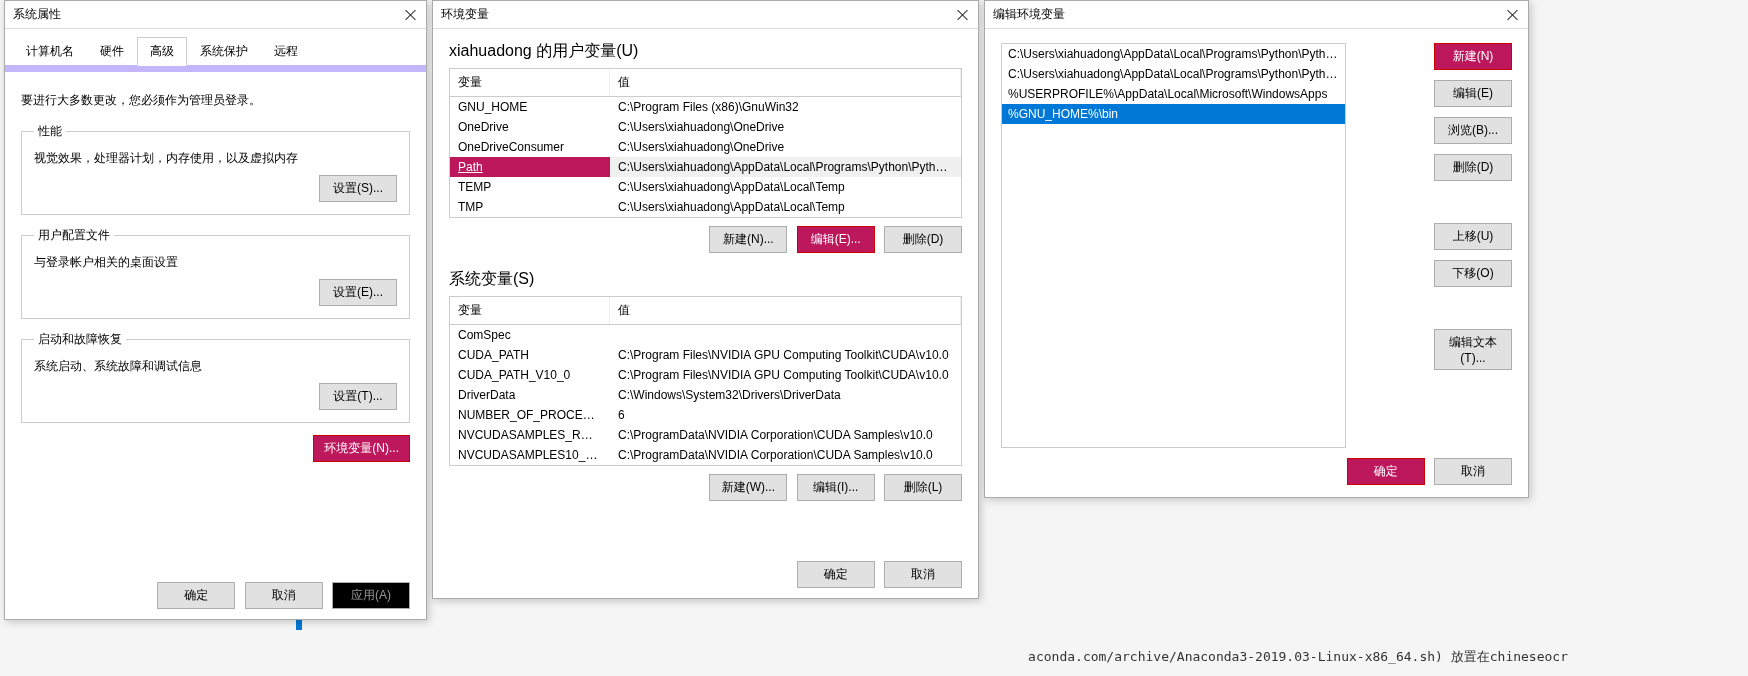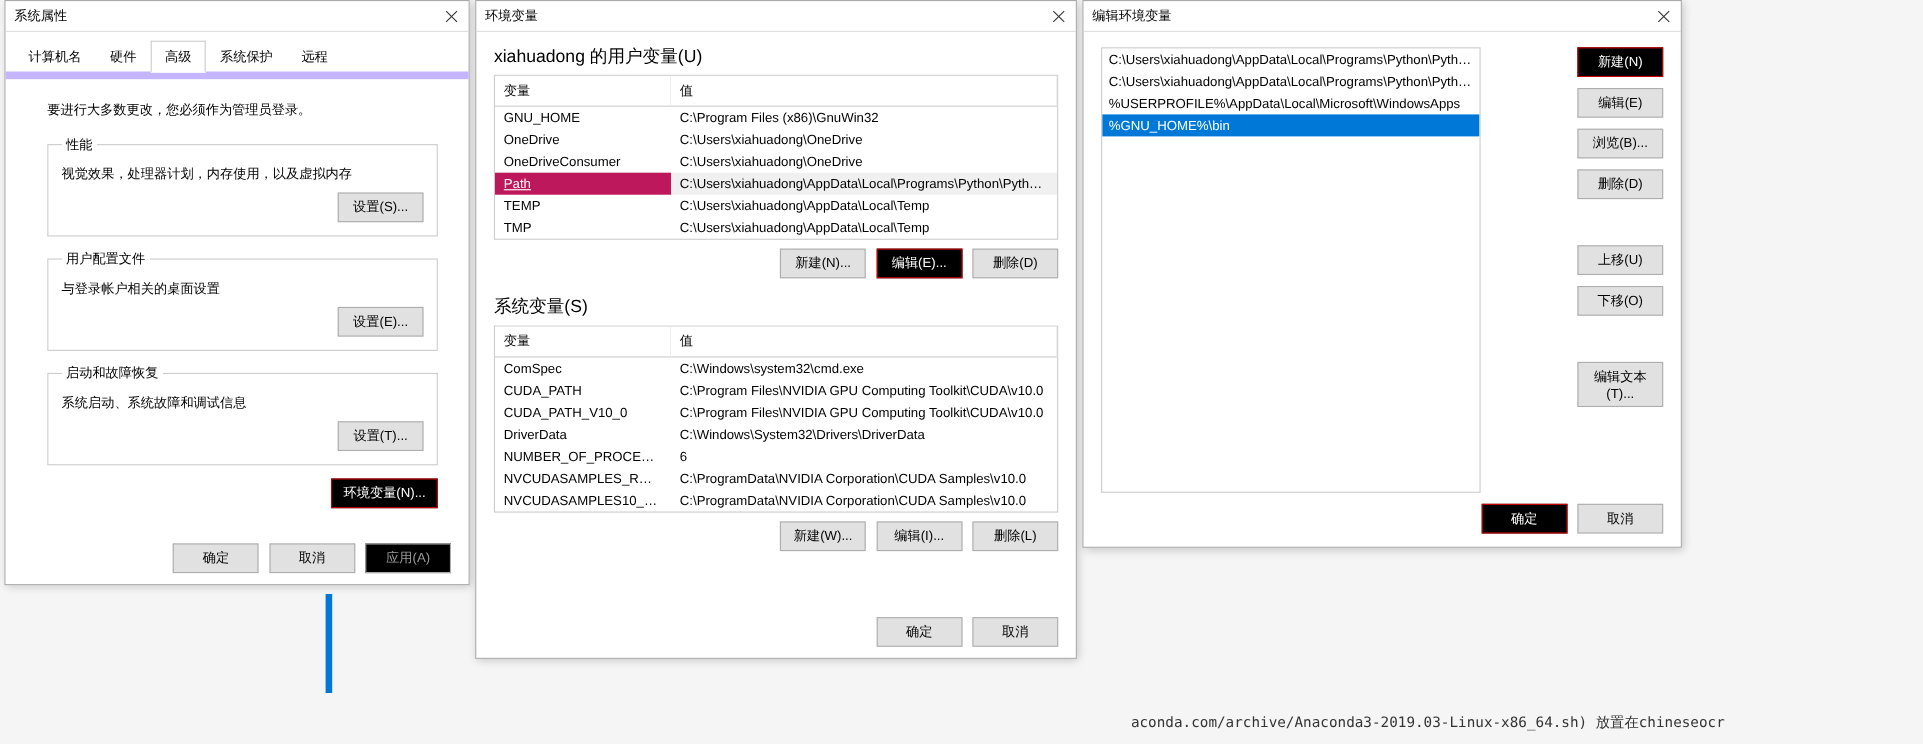--- a/index.html
+++ b/index.html
@@ -34,61 +34,61 @@
   position: relative;
 }
 .close-btn::before, .close-btn::after {
   content: ''; position: absolute; left: 6px; top: 0;
   width: 1px; height: 14px; background: #333;
 }
 .close-btn::before { transform: rotate(45deg); }
 .close-btn::after { transform: rotate(-45deg); }
 
 
-.dialog1 { left: 4px; top: 0; width: 423px; height: 532px; }
+.dialog1 { left: 4px; top: 0; width: 423px; height: 620px; }
 .tabs {
   display: flex;
   border-bottom: 7px solid #c4b5fd;
   padding: 8px 8px 0 8px;
 }
 .tab {
   padding: 5px 12px;
   border: 1px solid transparent;
   border-bottom: none;
   cursor: pointer;
   font-size: 12px;
 }
 .tab.active {
   border-color: #ccc;
   background: #fff;
   border-bottom: 1px solid #fff;
   margin-bottom: -1px;
 }
-.tab-content { padding: 14px 28px; margin-left: 10px; }
+.tab-content { padding: 14px 16px; }
 .info-text { margin: 6px 0 14px 0; font-size: 12px; }
 fieldset {
   border: 1px solid #ccc;
   padding: 10px 12px 12px 12px;
   margin-bottom: 12px;
 }
 legend { font-size: 12px; padding: 0 4px; }
 .fieldset-text { font-size: 12px; margin-bottom: 8px; }
 .btn-row { text-align: right; }
 .btn {
   display: inline-block;
   min-width: 78px;
   padding: 4px 10px;
   border: 1px solid #adadad;
   background: #e1e1e1;
   text-align: center;
   cursor: pointer;
   font-size: 12px;
   margin-left: 6px;
 }
-.btn.red { background: #000000; color: #fff; border-color: #c00; }
+.btn.red { background: #be185d; color: #fff; border-color: #c00; }
 .btn.disabled { color: #999; background: #000000; cursor: default; }
 .dialog-buttons {
   text-align: right;
   padding: 10px 16px;
   position: absolute;
   bottom: 0; left: 0; right: 0;
 }
 
 
 .dialog2 { left: 432px; top: 0; width: 547px; height: 599px; }
@@ -256,21 +256,20 @@
 
   <div class="section-label">系统变量(S)</div>
   <div class="var-table">
     <div class="var-table-head">
       <div class="var-col1">变量</div>
       <div class="var-col2">值</div>
     </div>
     <div class="var-table-body" id="sys-vars-body">
         <div class="var-row">
           <div class="var-col1">ComSpec</div>
-          <div class="var-col2">C:\Windows\system32\cmd.exe</div>
         </div>
         <div class="var-row">
           <div class="var-col1">CUDA_PATH</div>
           <div class="var-col2">C:\Program Files\NVIDIA GPU Computing Toolkit\CUDA\v10.0</div>
         </div>
         <div class="var-row">
           <div class="var-col1">CUDA_PATH_V10_0</div>
           <div class="var-col2">C:\Program Files\NVIDIA GPU Computing Toolkit\CUDA\v10.0</div>
         </div>
         <div class="var-row">

